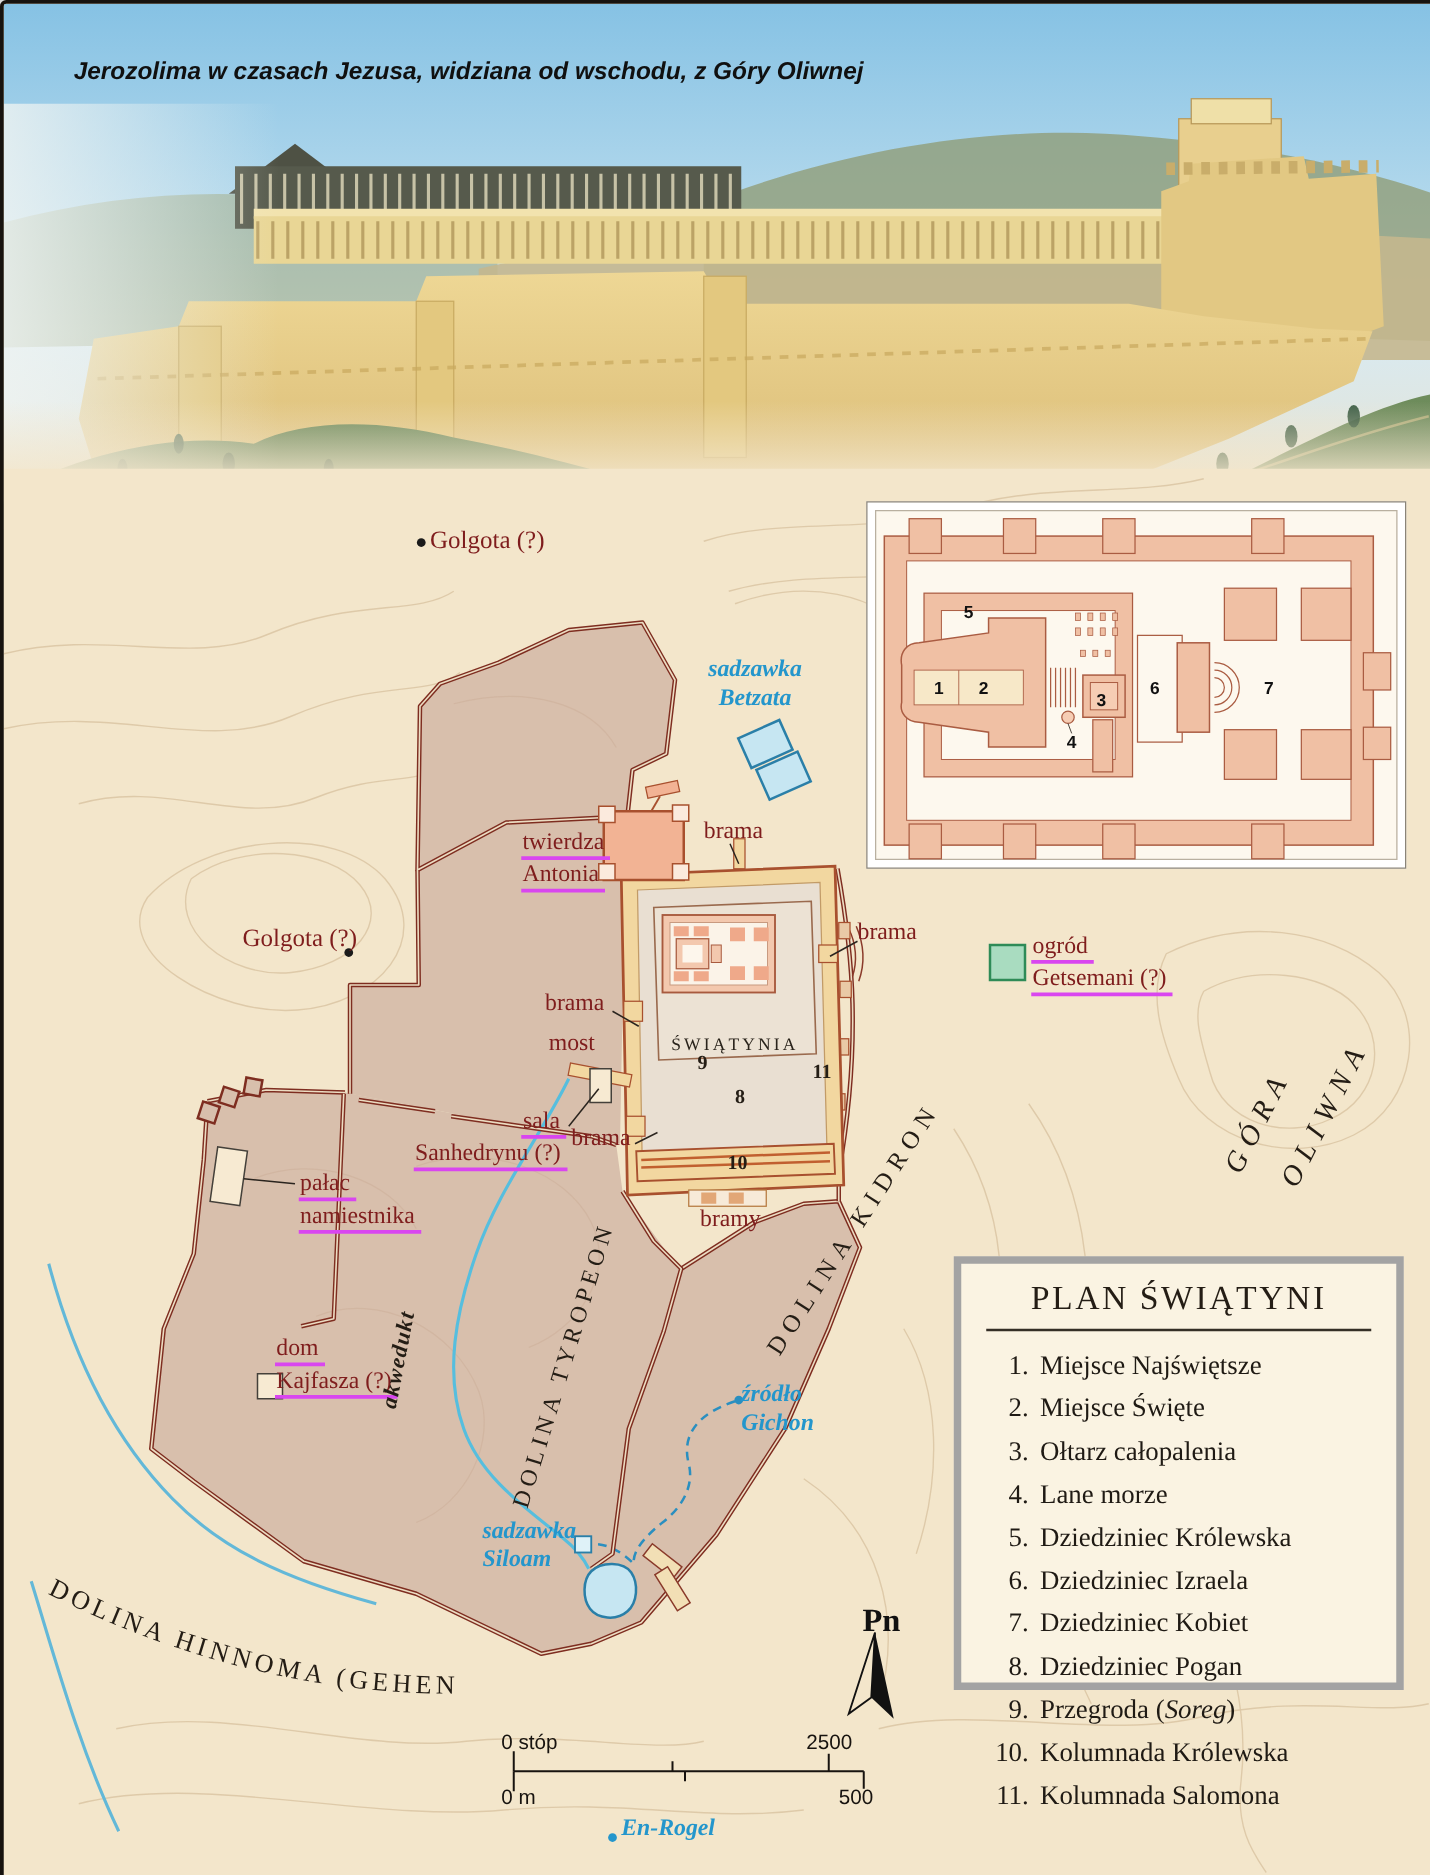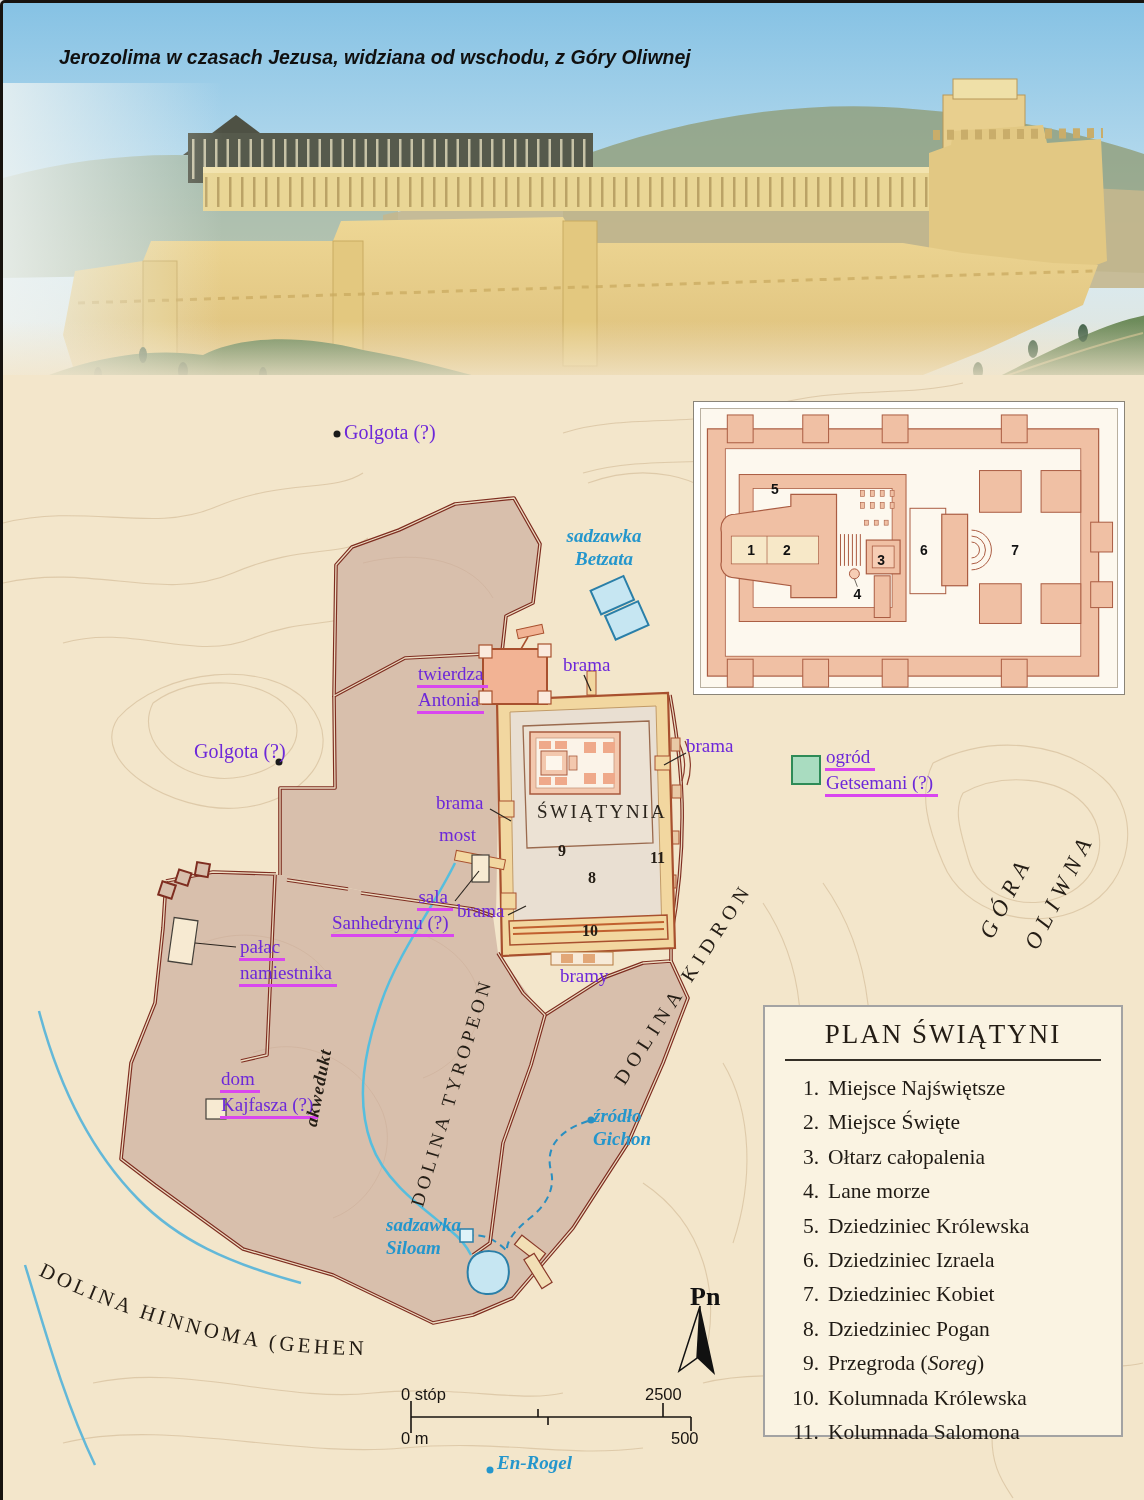--- a/index.html
+++ b/index.html
@@ -9,38 +9,38 @@
     background:#f3e6cb;
     font-family:"Liberation Serif",serif;
   }
   svg{display:block;}
   #base-svg{position:absolute;left:0;top:0;}
   .wall{fill:none;stroke:#7e2d20;stroke-width:3.6;stroke-linejoin:round;}
   .wallin{fill:none;stroke:#ecdcc2;stroke-width:1.3;stroke-linejoin:round;}
   .contour{fill:none;stroke:#dcc7a5;stroke-width:1.1;opacity:.9;}
   .contour2{fill:none;stroke:#c9ab94;stroke-width:1;opacity:.45;}
   .lbl{position:absolute;font-family:"Liberation Serif",serif;font-size:19px;
-       color:#6d28d9;white-space:nowrap;line-height:1.22;}
+       color:#7f1d1d;white-space:nowrap;line-height:1.22;}
   .lbl .ln{display:block;}
   .water{color:#2496cc;font-style:italic;font-weight:bold;}
   .linklbl .u{display:inline-block;border-bottom:3px solid #d946ef;padding:0 5px 0 1px;}
   .ralign{text-align:right;}
-  .caps{letter-spacing:2.5px;font-size:19px;color:#2a241c;}
+  .caps{letter-spacing:2.5px;font-size:14px;color:#2a241c;margin-top:28px;}
   .numlbl{position:absolute;font-weight:bold;font-size:16px;color:#241d15;
           font-family:"Liberation Serif",serif;}
   .valley{position:absolute;font-size:20px;letter-spacing:6px;color:#241d15;
           white-space:nowrap;transform-origin:0 50%;}
   .valley.it{font-style:italic;font-size:23px;letter-spacing:7px;}
   .title{position:absolute;left:56px;top:42px;font-family:"Liberation Sans",sans-serif;
          font-weight:bold;font-style:italic;font-size:19.5px;color:#101010;line-height:1.3;}
   #inset{position:absolute;left:690px;top:398px;width:432px;height:294px;
          background:#ffffff;border:1px solid #8a8478;box-sizing:border-box;padding:6px;}
   #inset .inner{width:100%;height:100%;border:1px solid #b9b0a0;background:#fdf8ee;box-sizing:border-box;}
-  #legend{position:absolute;left:760px;top:1002px;width:360px;height:432px;
-          background:#faf3e2;border:2px solid #a3a3a3;box-sizing:border-box;padding-top:12px;}
+  #legend{position:absolute;left:760px;top:1002px;width:360px;height:347px;
+          background:#faf3e2;border:6px solid #a3a3a3;box-sizing:border-box;padding-top:12px;}
   #legend .ltitle{text-align:center;font-size:27px;letter-spacing:2px;color:#241d15;}
   #legend .lrule{border-top:2px solid #342e26;margin:9px 20px 10px 20px;}
   #legend .lrow{display:flex;font-size:21.5px;line-height:1.6;color:#1f1a14;padding-left:14px;}
   #legend .lnum{width:40px;text-align:right;margin-right:9px;flex:none;}
   .scl{position:absolute;font-family:"Liberation Sans",sans-serif;font-size:16.5px;color:#17130f;}
   .pn{position:absolute;left:687px;top:1279px;font-weight:bold;font-size:26px;color:#111;}
 </style>
 </head>
 <body>
 

